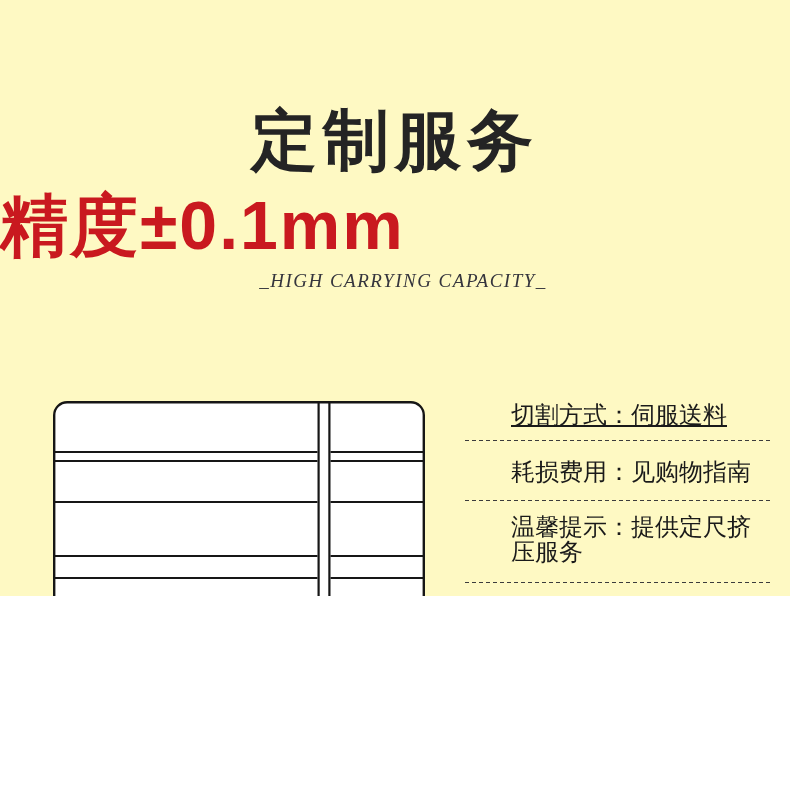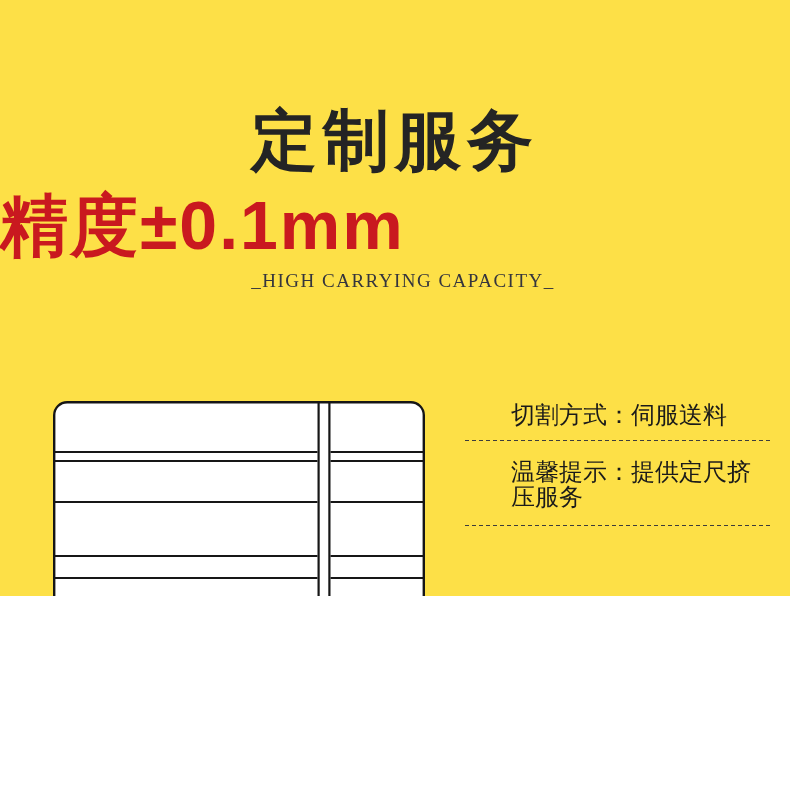--- a/index.html
+++ b/index.html
@@ -7,21 +7,21 @@
     --title-black:#242424;
     --line:#161616;
     --dash:#3c3c3c;
     --text:#1a1a1a;
     --subtitle:#35353d;
   }
   html,body{margin:0;padding:0;background:#fff;}
   .stage{
     position:relative;
     width:790px;height:596px;
-    background:#fde047;
+    background:#fef9c3;
     overflow:hidden;
     font-family:"Liberation Sans","DejaVu Sans",sans-serif;
   }
   .main-title{
     position:absolute;left:0;right:0;top:100px;
     text-align:center;
     font-size:66px;line-height:80px;
     font-weight:700;
     letter-spacing:6px;
     color:var(--title-black);
@@ -37,40 +37,41 @@
     white-space:nowrap;
   }
   .subtitle{
     position:absolute;left:16px;right:0;top:269px;
     text-align:center;
     font-family:"Liberation Serif","DejaVu Serif",serif;
     font-size:19px;line-height:24px;
     letter-spacing:1.5px;
     color:var(--subtitle);
     white-space:nowrap;
+    font-style:italic;
   }
   .drawing{
     position:absolute;left:53px;top:401px;
     width:372px;height:275px;
   }
   .drawing svg{display:block;}
   .spec-list{
     position:absolute;left:465px;top:399px;
     width:307px;
   }
   .spec-row{
     box-sizing:border-box;
     width:307px;
     padding:13px 6px 14px 46px;
     font-family:"Liberation Serif","DejaVu Serif",serif;
     font-size:24px;line-height:25px;
     color:var(--text);
     position:relative;
   }
-  .spec-row:nth-child(1){padding-top:4px;padding-bottom:13px;}
+  .spec-row:nth-child(1){padding-top:4px;padding-bottom:13px;text-decoration:underline;}
   .spec-row:nth-child(2){padding-top:19px;padding-bottom:16px;}
   .spec-row:nth-child(3){padding-top:14px;padding-bottom:18px;}
   .spec-row:nth-child(4){padding-top:8px;padding-bottom:11px;}
   .spec-row:nth-child(5){padding-top:13px;padding-bottom:6px;line-height:27px;}
   .spec-row::after{
     content:"";
     position:absolute;left:0;right:0;bottom:0;
     height:2px;
     background-image:repeating-linear-gradient(to right,var(--dash) 0 4px,transparent 4px 7px);
     background-size:100% 1.4px;
@@ -96,17 +97,20 @@
       <path d="M2 51H264.5 M2 60H264.5 M2 101H264.5 M2 155H264.5 M2 177H264.5 M2 226H264.5" stroke-width="2.2"></path>
       <path d="M277.5 51H370 M277.5 60H370 M277.5 101H370 M277.5 155H370 M277.5 177H370 M277.5 226H370" stroke-width="2.2"></path>
     </svg>
   </div>
 
   <div class="spec-list">
       <div class="spec-row">
     <span>切割方式：伺服送料</span>
   </div>
       <div class="spec-row">
+    <span>耗损费用：见购物指南</span>
+  </div>
+      <div class="spec-row">
     <span>温馨提示：提供定尺挤压服务</span>
   </div>
     </div>
 
 </div>
 
 </body></html>

